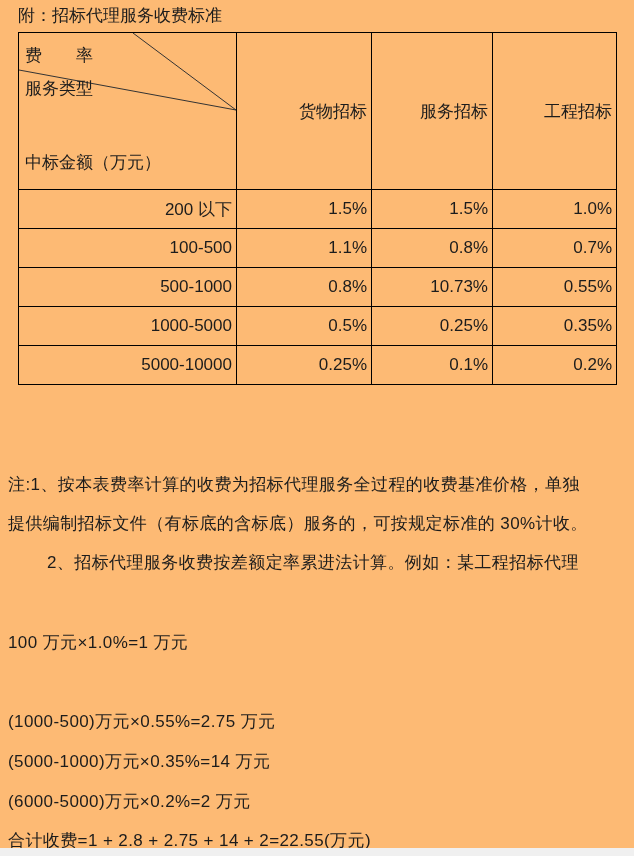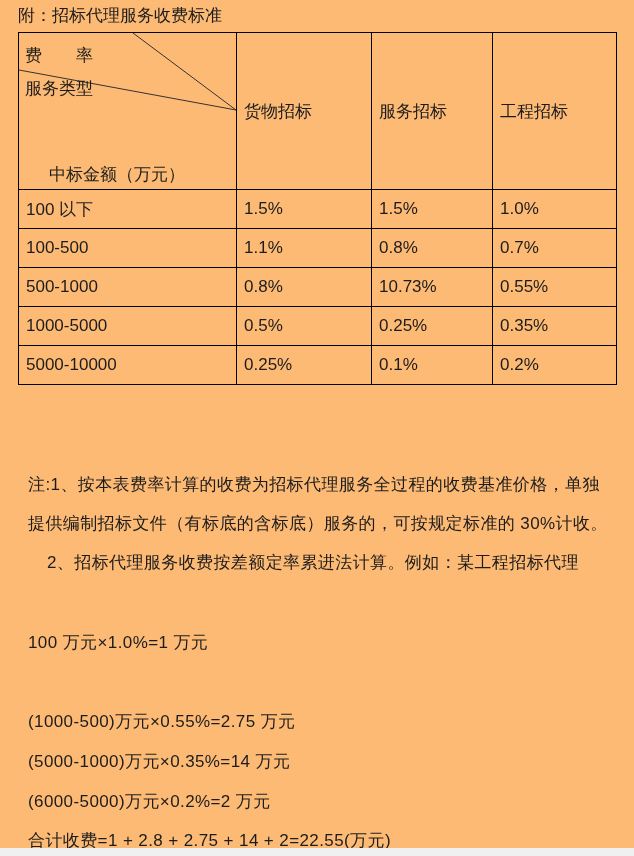--- a/index.html
+++ b/index.html
@@ -23,41 +23,41 @@
     position:absolute;left:18px;top:32px;
     border-collapse:collapse;
     table-layout:fixed;
     width:598px;
     font-size:17px;
   }
   table.fee-table td,table.fee-table th{
     border:1px solid #000000;
     padding:0 4px 0 7px;
     vertical-align:middle;
-    text-align:left;
+    text-align:right;
     font-weight:normal;
     white-space:nowrap;
     overflow:hidden;
   }
   tr.hdr-row{height:157px;}
   tr.data-row{height:39px;}
   td.corner-cell{position:relative;padding:0;}
   .corner-cell .diag{
     position:absolute;left:0;top:0;width:100%;height:100%;
     display:block;
   }
   .corner-cell span{
     position:absolute;left:6px;
     font-size:17px;line-height:20px;white-space:nowrap;
   }
   .c-rate{top:13px;}
   .c-service{top:46px;}
-  .c-amount{top:132px;margin-left:24px;}
+  .c-amount{top:120px;}
   .note-line{
-    position:absolute;left:28px;
+    position:absolute;left:8px;
     font-size:17px;line-height:20px;
     white-space:nowrap;
     letter-spacing:0.4px;
   }
   .note-line.indented{left:47px;}
   .footer-strip{
     position:absolute;left:0;bottom:0;
     width:634px;height:8px;
     background:#f0f0f0;
   }
@@ -86,21 +86,21 @@
           <span class="c-rate">费　　率</span>
           <span class="c-service">服务类型</span>
           <span class="c-amount">中标金额（万元）</span>
         </td>
         <th>货物招标</th>
         <th>服务招标</th>
         <th>工程招标</th>
       </tr>
 
       <tr class="data-row">
-        <td>100 以下</td>
+        <td>200 以下</td>
         <td>1.5%</td>
         <td>1.5%</td>
         <td>1.0%</td>
       </tr>
       <tr class="data-row">
         <td>100-500</td>
         <td>1.1%</td>
         <td>0.8%</td>
         <td>0.7%</td>
       </tr>

